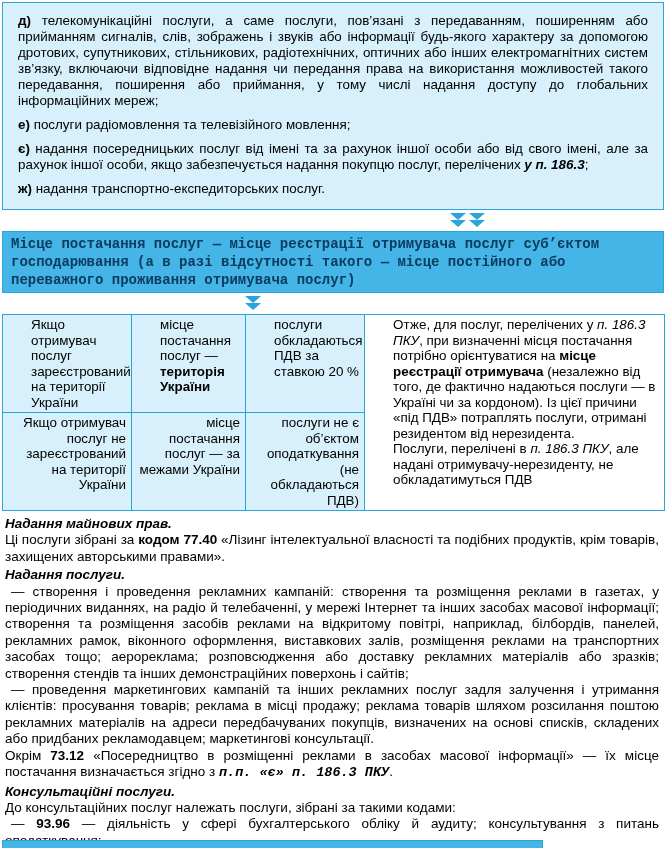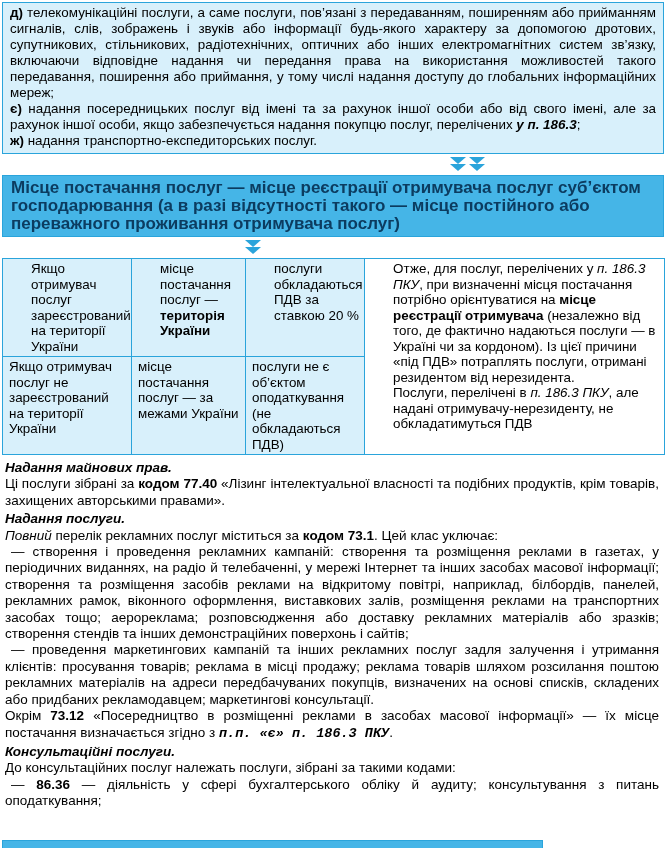--- a/index.html
+++ b/index.html
@@ -7,41 +7,41 @@
   body {
     width:666px; height:848px; background:#ffffff; overflow:hidden; position:relative;
     font-family:"Liberation Sans","DejaVu Sans",sans-serif;
     font-size:13.4px; color:#000;
   }
   .page { padding:2px; }
 
   .box { border:1.5px solid var(--border,#2aa4db); }
 
   .top-box { background:var(--panel,#d8f0fb); padding:2px 7px 4px 7px; line-height:16px; text-align:justify; }
-  .top-box p { margin:0; }
+  .top-box p { margin:8px; }
 
   .arrow-row { display:flex; gap:3px; height:21px; align-items:center; }
   .arrow-row-1 { padding-left:448px; }
   .arrow-row-2 { padding-left:243px; }
   .arrow-double { position:relative; width:16px; height:15px; display:inline-block; }
   .arrow-double::before, .arrow-double::after {
     content:""; position:absolute; left:0; width:0; height:0;
     border-left:8px solid transparent; border-right:8px solid transparent;
     border-top:7px solid var(--border,#2aa4db);
   }
   .arrow-double::before { top:0; }
   .arrow-double::after { top:7px; }
 
-  .header-box { background:var(--hfill,#45b5e7); color:var(--htext,#0c3c60); padding:3px 8px; line-height:18px; font-size:17px; }
+  .header-box { background:var(--hfill,#45b5e7); color:var(--htext,#0c3c60); padding:3px 8px; line-height:18px; font-size:14px;font-family:Liberation Mono, monospace; }
   .header-box p { margin:0; }
 
   table.supply { width:662px; border-collapse:collapse; table-layout:fixed; }
   table.supply td { border:1.5px solid var(--border,#2aa4db); vertical-align:top; padding:2px 5px 2px 6px; line-height:15.5px; }
   table.supply tr.r1 td { height:79px;padding-left:28px; }
-  table.supply tr.r2 td { height:96px; }
+  table.supply tr.r2 td { height:96px;text-align:right; }
   td.cyan { background:var(--panel,#d8f0fb); }
   td.note { background:#ffffff;margin-left:28px; }
   table.supply p { margin:0; }
 
   .body-text { padding:3px 5px 0 3px; text-align:justify; line-height:16.4px; font-size:13.5px; }
   .body-text p { margin:0; }
   .body-text p.head { margin-top:2px; }
   .body-text p.dash { text-indent:6px; }
 
   .bottom-strip {
@@ -49,20 +49,21 @@
     background:var(--hfill,#45b5e7); border:1.5px solid var(--border,#2aa4db); border-bottom:none;
   }
 </style>
 </head>
 <body>
 
 <div class="page">
 
   <div class="box top-box">
     <p><span style="font-weight: 700;">д)</span><span> телекомунікаційні послуги, а саме послуги, пов’язані з передаванням, поширенням або прийманням сигналів, слів, зображень і звуків або інформації будь-якого характеру за допомогою дротових, супутникових, стільникових, радіотехнічних, оптичних або інших електромагнітних систем зв’язку, включаючи відповідне надання чи передання права на використання можливостей такого передавання, поширення або приймання, у тому числі надання доступу до глобальних інформаційних мереж;</span></p>
+    <p><span style="font-weight: 700;">е)</span><span> послуги радіомовлення та телевізійного мовлення;</span></p>
     <p><span style="font-weight: 700;">є)</span><span> надання посередницьких послуг від імені та за рахунок іншої особи або від свого імені, але за рахунок іншої особи, якщо забезпечується надання покупцю послуг, перелічених </span><span style="font-weight: 700; font-style: italic;">у п. 186.3</span><span>;</span></p>
     <p><span style="font-weight: 700;">ж)</span><span> надання транспортно-експедиторських послуг.</span></p>
   </div>
 
   <div class="arrow-row arrow-row-1">
     <span class="arrow-double"></span>
     <span class="arrow-double"></span>
   </div>
 
   <div class="box header-box">
@@ -108,25 +109,24 @@
           </td>
     </tr>
   </tbody>
     </table>
 
   <div class="body-text">
     <p class="head"><span style="font-weight: 700; font-style: italic;">Надання майнових прав.</span></p>
     <p><span>Ці послуги зібрані за </span><span style="font-weight: 700;">кодом 77.40</span><span> «Лізинг інтелектуальної власності та подібних продуктів, крім товарів, захищених авторськими правами».</span></p>
 
     <p class="head"><span style="font-weight: 700; font-style: italic;">Надання послуги.</span></p>
-    <p><span style="font-style: italic;">Повний</span><span> перелік рекламних послуг міститься за </span><span style="font-weight: 700;">кодом 73.1</span><span>. Цей клас уключає:</span></p>
     <p class="dash"><span>— створення і проведення рекламних кампаній: створення та розміщення реклами в газетах, у періодичних виданнях, на радіо й телебаченні, у мережі Інтернет та інших засобах масової інформації; створення та розміщення засобів реклами на відкритому повітрі, наприклад, білбордів, панелей, рекламних рамок, віконного оформлення, виставкових залів, розміщення реклами на транспортних засобах тощо; аерореклама; розповсюдження або доставку рекламних матеріалів або зразків; створення стендів та інших демонстраційних поверхонь і сайтів;</span></p>
     <p class="dash"><span>— проведення маркетингових кампаній та інших рекламних послуг задля залучення і утримання клієнтів: просування товарів; реклама в місці продажу; реклама товарів шляхом розсилання поштою рекламних матеріалів на адреси передбачуваних покупців, визначених на основі списків, складених або придбаних рекламодавцем; маркетингові консультації.</span></p>
     <p><span>Окрім </span><span style="font-weight: 700;">73.12</span><span> «Посередництво в розміщенні реклами в засобах масової інформації» — їх місце постачання визначається згідно з </span><span style="font-weight: 700; font-style: italic; font-family: Liberation Mono, monospace;">п.п. «є» п. 186.3 ПКУ</span><span>.</span></p>
 
     <p class="head"><span style="font-weight: 700; font-style: italic;">Консультаційні послуги.</span></p>
     <p><span>До консультаційних послуг належать послуги, зібрані за такими кодами:</span></p>
-    <p class="dash"><span>— </span><span style="font-weight: 700;">86.36</span><span> — діяльність у сфері бухгалтерського обліку й аудиту; консультування з питань оподаткування;</span></p>
+    <p class="dash"><span>— </span><span style="font-weight: 700;">93.96</span><span> — діяльність у сфері бухгалтерського обліку й аудиту; консультування з питань оподаткування;</span></p>
   </div>
 
 </div>
 
 <div class="bottom-strip"></div>
 
 </body></html>

